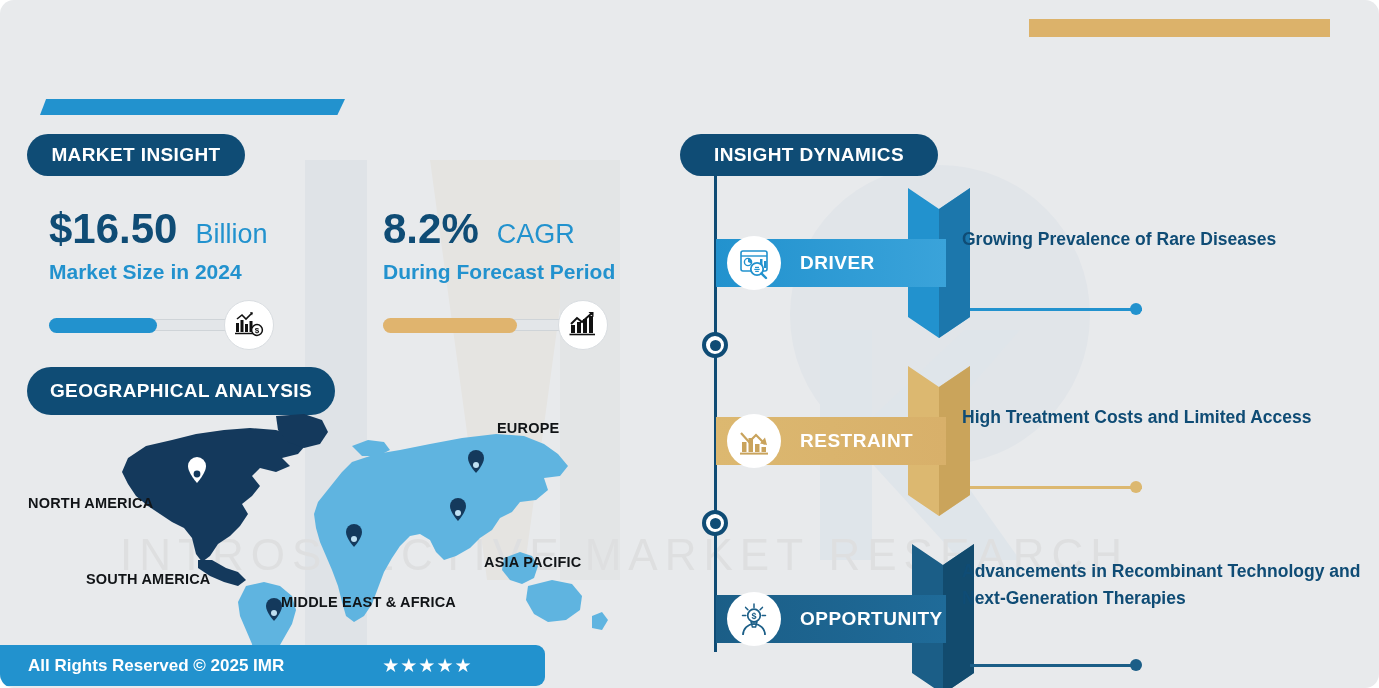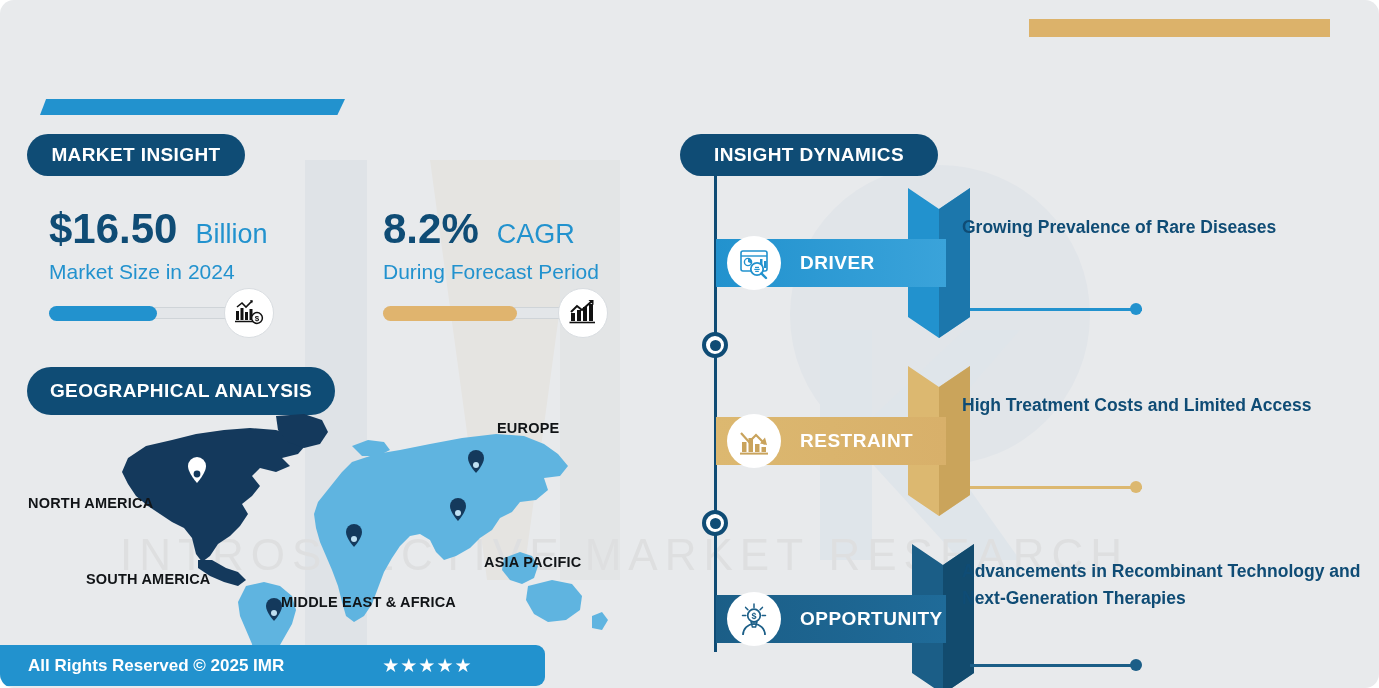--- a/index.html
+++ b/index.html
@@ -73,21 +73,21 @@
   #pill-geo       { left: 27px;  top: 367px; width: 308px; height: 48px; }
   #pill-dynamics  { left: 680px; top: 134px; width: 258px; height: 42px; }
 
   
   .kpi { position: absolute; }
   #kpi-1 { left: 49px;  top: 208px; }
   #kpi-2 { left: 383px; top: 208px; }
   .kpi-headline { white-space: nowrap; line-height: 1; margin-bottom: 10px; }
   .kpi-value { font-size: 42px; font-weight: 700; color: #0f4c75; }
   .kpi-unit  { font-size: 27px; font-weight: 400; color: #2292ce; margin-left: 18px; }
-  .kpi-sub   { font-size: 21px; font-weight: 400; color: #2292ce; white-space: nowrap; margin-bottom: 4px; }
+  .kpi-sub   { font-size: 21px; font-weight: 700; color: #2292ce; white-space: nowrap; margin-bottom: 16px; }
   .kpi-barrow { position: relative; display: flex; align-items: center; height: 50px; }
   .kpi-track {
     position: absolute; left: 0; top: 19px; width: 200px; height: 12px;
     background: #e3e6e9; border: 1px solid #cfd4d8; border-radius: 7px;
   }
   .kpi-fill { position: absolute; left: 0; top: 18px; height: 15px; border-radius: 8px; }
   #fill-1 { width: 108px; background: #2292ce; }
   #fill-2 { width: 134px; background: #e0b46e; }
   .kpi-icon-circle {
     position: absolute; left: 175px; top: 0; width: 50px; height: 50px;
@@ -151,21 +151,21 @@
   .band-label {
     margin-left: 84px; color: #fff; font-size: 19px; font-weight: 600;
     letter-spacing: 0.5px; white-space: nowrap;
   }
   .band-icon {
     position: absolute; left: 11px; top: -3px; width: 54px; height: 54px;
     border-radius: 50%; background: #fff;
     display: flex; align-items: center; justify-content: center;
   }
   .dyn-text {
-    position: absolute; left: 282px; top: 26px; width: 400px;
+    position: absolute; left: 282px; top: 38px; width: 400px;
     font-size: 17.5px; font-weight: 700; color: #0f4c75; line-height: 1.55;
   }
   .dyn-underline { position: absolute; left: 290px; height: 3px; }
   .dyn-dot { position: absolute; width: 12px; height: 12px; border-radius: 50%; }
 </style>
 </head>
 <body>
 
 <div id="canvas">
 

